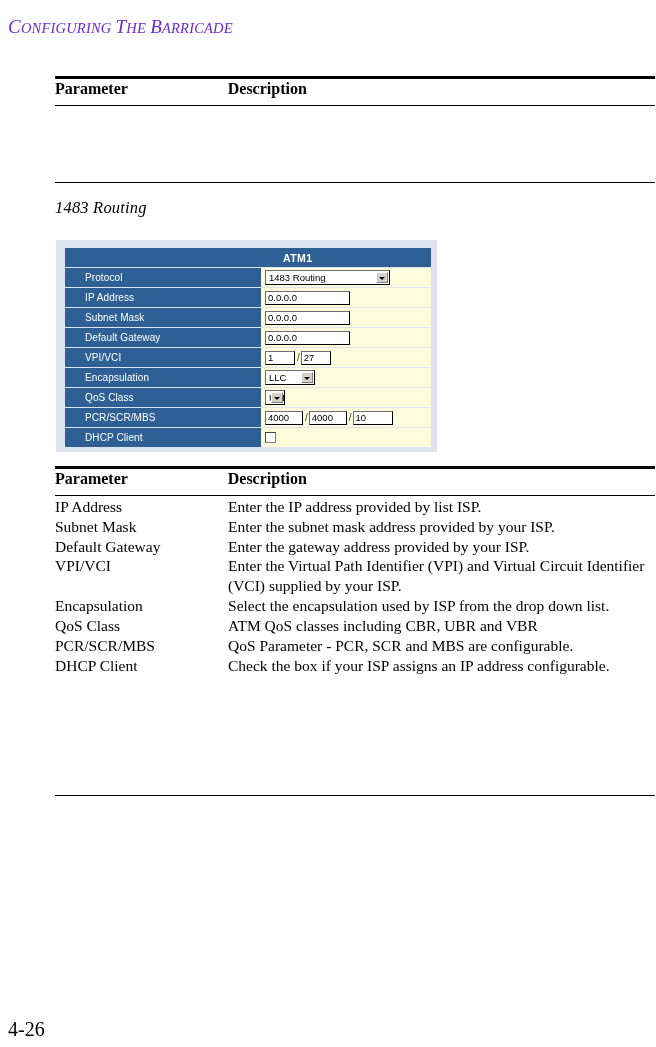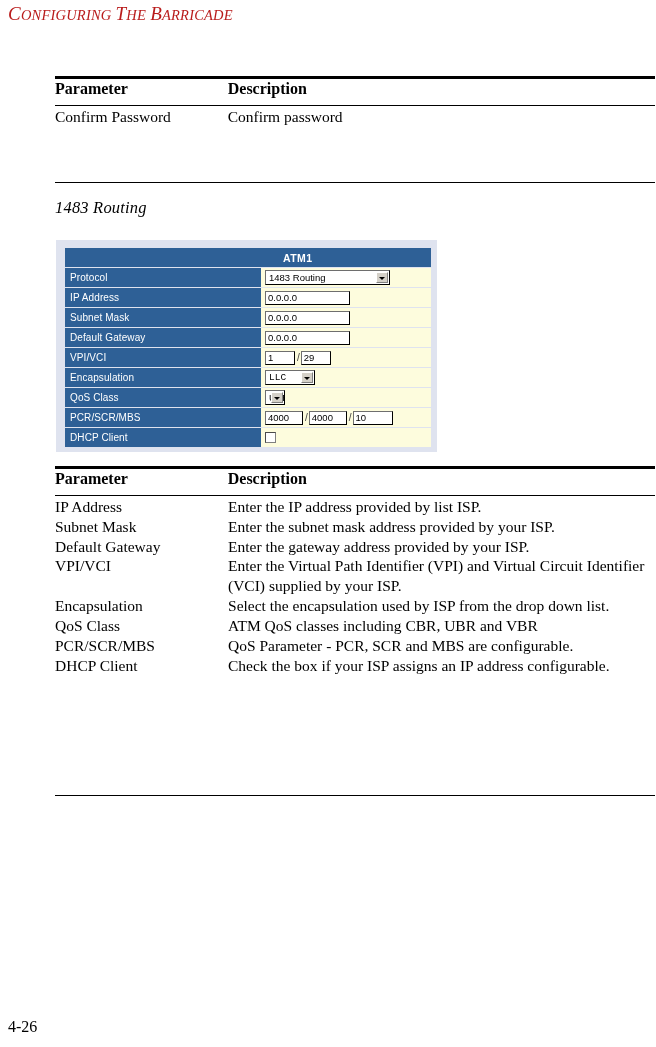--- a/index.html
+++ b/index.html
@@ -14,27 +14,27 @@
     font-family: "Liberation Serif", serif;
     color: #000000;
     position: relative;
     overflow: hidden;
   }
 
   
   .running-head {
     position: absolute;
     left: 8px;
-    top: 3px;
+    top: 16px;
     font-family: "Liberation Serif", serif;
     font-style: italic;
     font-size: 15.5px;
     letter-spacing: 0.2px;
     white-space: nowrap;
-    color: #b91c1c;
+    color: #6d28d9;
   }
   .running-head .cap {
     font-size: 19px;
   }
   .running-head .sc {
     font-size: 14.5px;
   }
 
   
   .param-table {
@@ -117,21 +117,21 @@
     border-spacing: 0 1px;
     font-size: 10px;
   }
   .cfg-table tr { height: 19px; }
   .cfg-label {
     width: 196px;
     background: #2e6096;
     color: #ffffff;
     font-family: "Liberation Sans", sans-serif;
     font-size: 10px;
-    padding: 1px 0 1px 5px;
+    padding: 1px 0 1px 20px;
     white-space: nowrap;
     letter-spacing: 0.1px;
     height: 18px;
     box-sizing: border-box;
     vertical-align: middle;
   }
   .cfg-value {
     background: #fdfcdd;
     padding: 1px 0 1px 4px;
     height: 18px;
@@ -206,21 +206,21 @@
   .sel .arrow::after {
     content: "";
     position: absolute;
     left: 2px;
     top: 4px;
     border-left: 3px solid transparent;
     border-right: 3px solid transparent;
     border-top: 3px solid #000;
   }
   .sel-protocol { width: 125px; }
-  .sel-encap    { width: 50px; font-family: Liberation Mono, monospace; }
+  .sel-encap    { width: 50px; }
   .sel-qos      { width: 20px; }
 
   .slash {
     font-family: "Liberation Sans", sans-serif;
     font-size: 10px;
     color: #444;
     padding: 0 1px 0 2px;
     vertical-align: middle;
   }
 
@@ -235,21 +235,21 @@
     box-sizing: border-box;
     vertical-align: middle;
   }
 
   
   .page-number {
     position: absolute;
     left: 8px;
     top: 1018px;
     font-family: "Liberation Serif", serif;
-    font-size: 16px;
+    font-size: 20px;
   }
 </style>
 </head>
 <body>
 
 <div class="running-head">
   <span class="cap">C</span><span class="sc">ONFIGURING</span>
   <span class="cap">T</span><span class="sc">HE</span>
   <span class="cap">B</span><span class="sc">ARRICADE</span>
 </div>
@@ -259,24 +259,20 @@
   <tbody>
       <tr>
     <th class="col-param hdr-cell">Parameter</th>
     <th class="col-desc hdr-cell">Description</th>
   </tr>
 </tbody>
   </table>
 <div class="rule-thin" style="top:105px;"></div>
 <table class="param-table" style="top:107px;">
   <tbody>
-      <tr>
-    <td class="col-param body-cell">Confirm Password</td>
-    <td class="col-desc body-cell">Confirm password</td>
-  </tr>
 </tbody>
   </table>
 <div class="rule-thin" style="top:182px;"></div>
 
 <div class="section-heading">1483 Routing</div>
 
 <div class="screenshot">
   <table class="cfg-table">
     <tbody>
         <tr class="hdr-row">
@@ -308,21 +304,21 @@
     <tr>
       <td class="cfg-label">Default Gateway</td>
       <td class="cfg-value">
         <span class="txt w-ip">0.0.0.0</span>
       </td>
     </tr>
 
     <tr>
       <td class="cfg-label">VPI/VCI</td>
       <td class="cfg-value">
-        <span class="txt w-sm">1</span><span class="slash">/</span><span class="txt w-sm">29</span>
+        <span class="txt w-sm">1</span><span class="slash">/</span><span class="txt w-sm">27</span>
       </td>
     </tr>
 
     <tr>
       <td class="cfg-label">Encapsulation</td>
       <td class="cfg-value">
         <span class="sel sel-encap"><span>LLC</span><span class="arrow"></span></span>
       </td>
     </tr>
 

